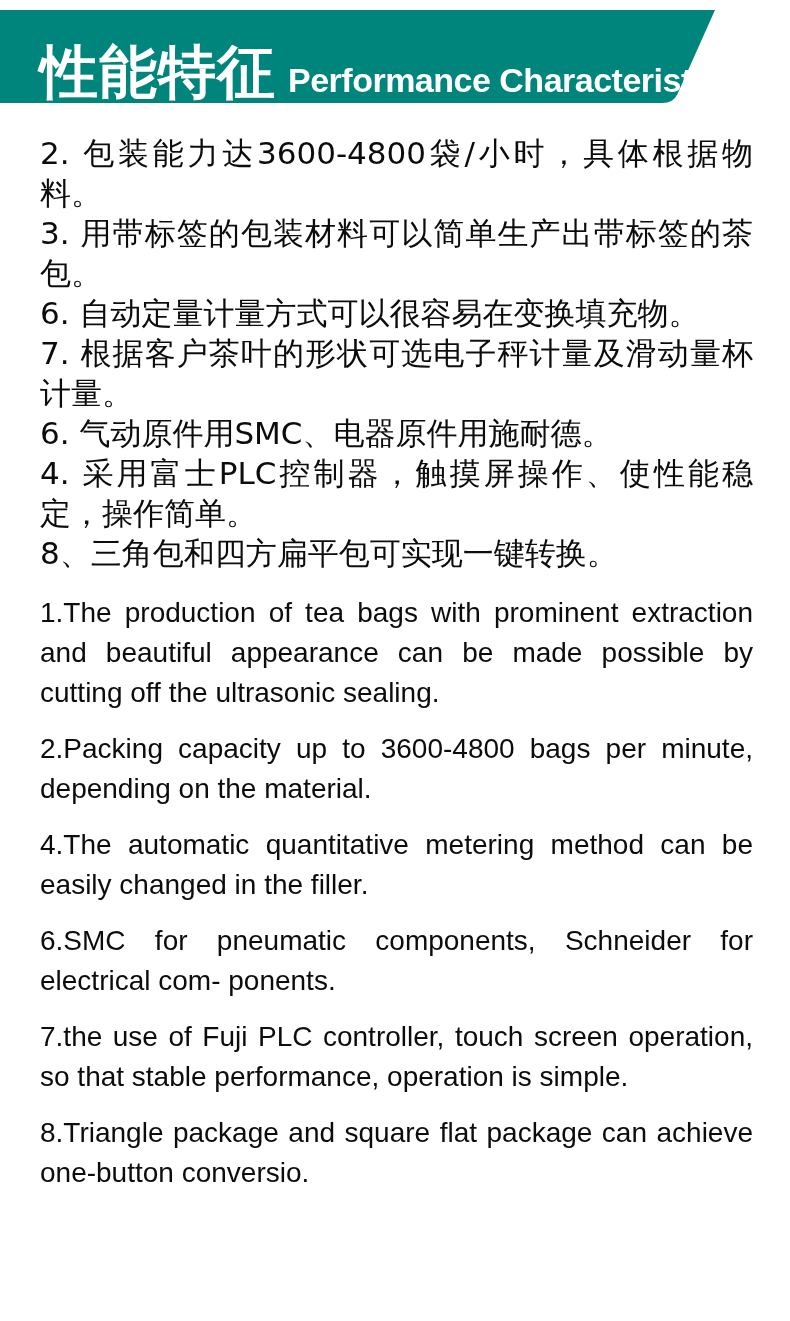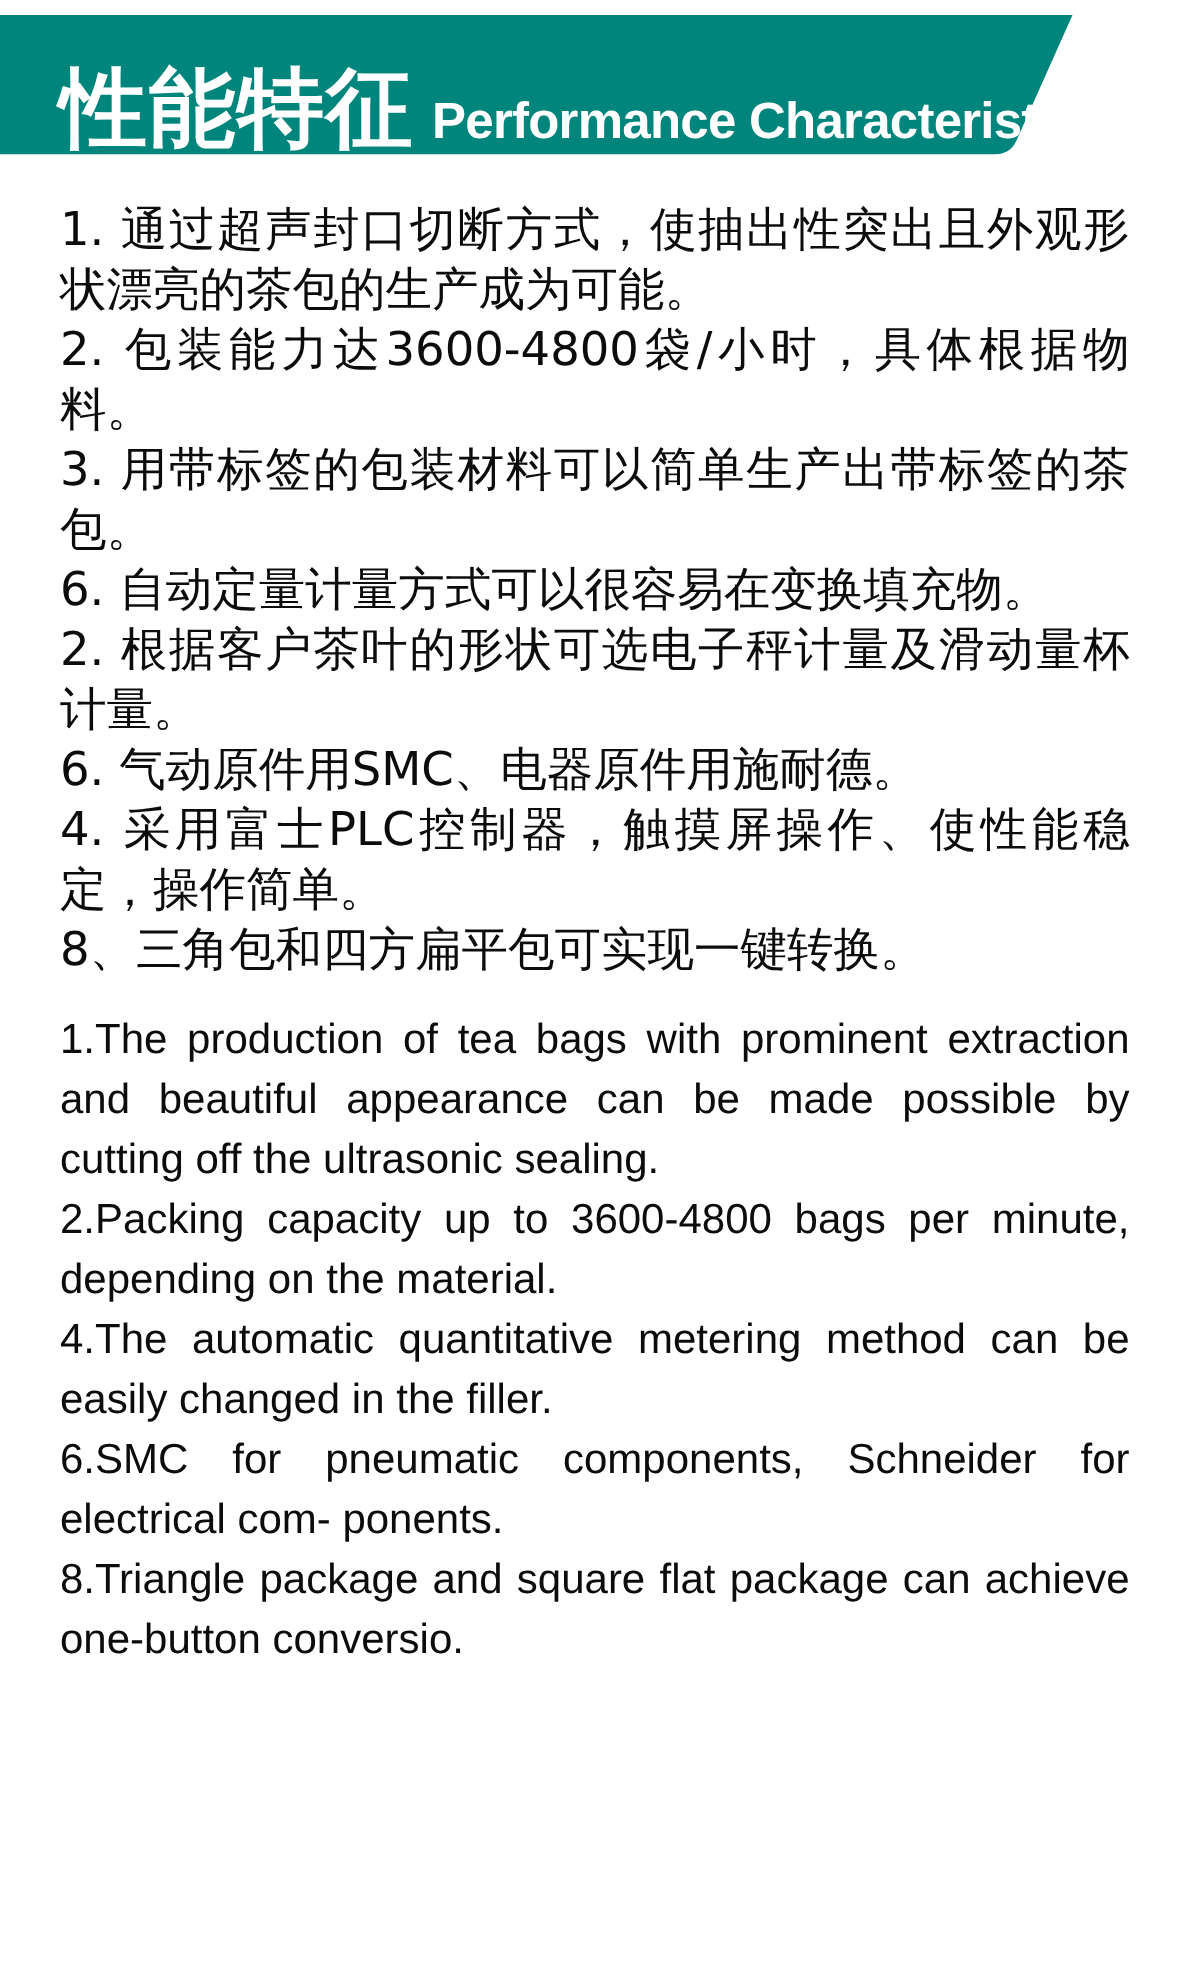--- a/index.html
+++ b/index.html
@@ -69,47 +69,48 @@
   }
   .en-block{
     margin-top:20px;
   }
   .en-block p{
     font-family:"Liberation Sans", sans-serif;
     font-size:28px;
     line-height:40px;
     text-align:justify;
     color:var(--text-color);
+    margin-top:16px;
   }
 </style>
 </head>
 <body>
 
 <header class="banner">
   <svg viewBox="0 0 790 93" aria-hidden="true">
     <path d="M0 0 H715 L677.5 84 Q673.5 93 662 93 H0 Z" fill="currentColor"></path>
   </svg>
   <div class="banner-content">
     <span class="title-zh">性能特征</span>
     <span class="title-en">Performance Characteristics</span>
   </div>
 </header>
 
 <main class="content">
   <section class="zh-block">
-    <p>1. 通过超声封口切断方式，使抽出性突出且外观形状漂亮的茶包的生产成为可能。</p>
     <p>2. 包装能力达3600-4800袋/小时，具体根据物料。</p>
     <p>3. 用带标签的包装材料可以简单生产出带标签的茶包。</p>
     <p>6. 自动定量计量方式可以很容易在变换填充物。</p>
-    <p>2. 根据客户茶叶的形状可选电子秤计量及滑动量杯计量。</p>
+    <p>7. 根据客户茶叶的形状可选电子秤计量及滑动量杯计量。</p>
     <p>6. 气动原件用SMC、电器原件用施耐德。</p>
     <p>4. 采用富士PLC控制器，触摸屏操作、使性能稳定，操作简单。</p>
     <p>8、三角包和四方扁平包可实现一键转换。</p>
   </section>
 
   <section class="en-block">
     <p>1.The production of tea bags with prominent extraction and beautiful appearance can be made possible by cutting off the ultrasonic sealing.</p>
     <p>2.Packing capacity up to 3600-4800 bags per minute, depending on the material.</p>
     <p>4.The automatic quantitative metering method can be easily changed in the filler.</p>
     <p>6.SMC for pneumatic components, Schneider for electrical com- ponents.</p>
+    <p>7.the use of Fuji PLC controller, touch screen operation, so that stable performance, operation is simple.</p>
     <p>8.Triangle package and square flat package can achieve one-button conversio.</p>
   </section>
 </main>
 
 </body></html>

